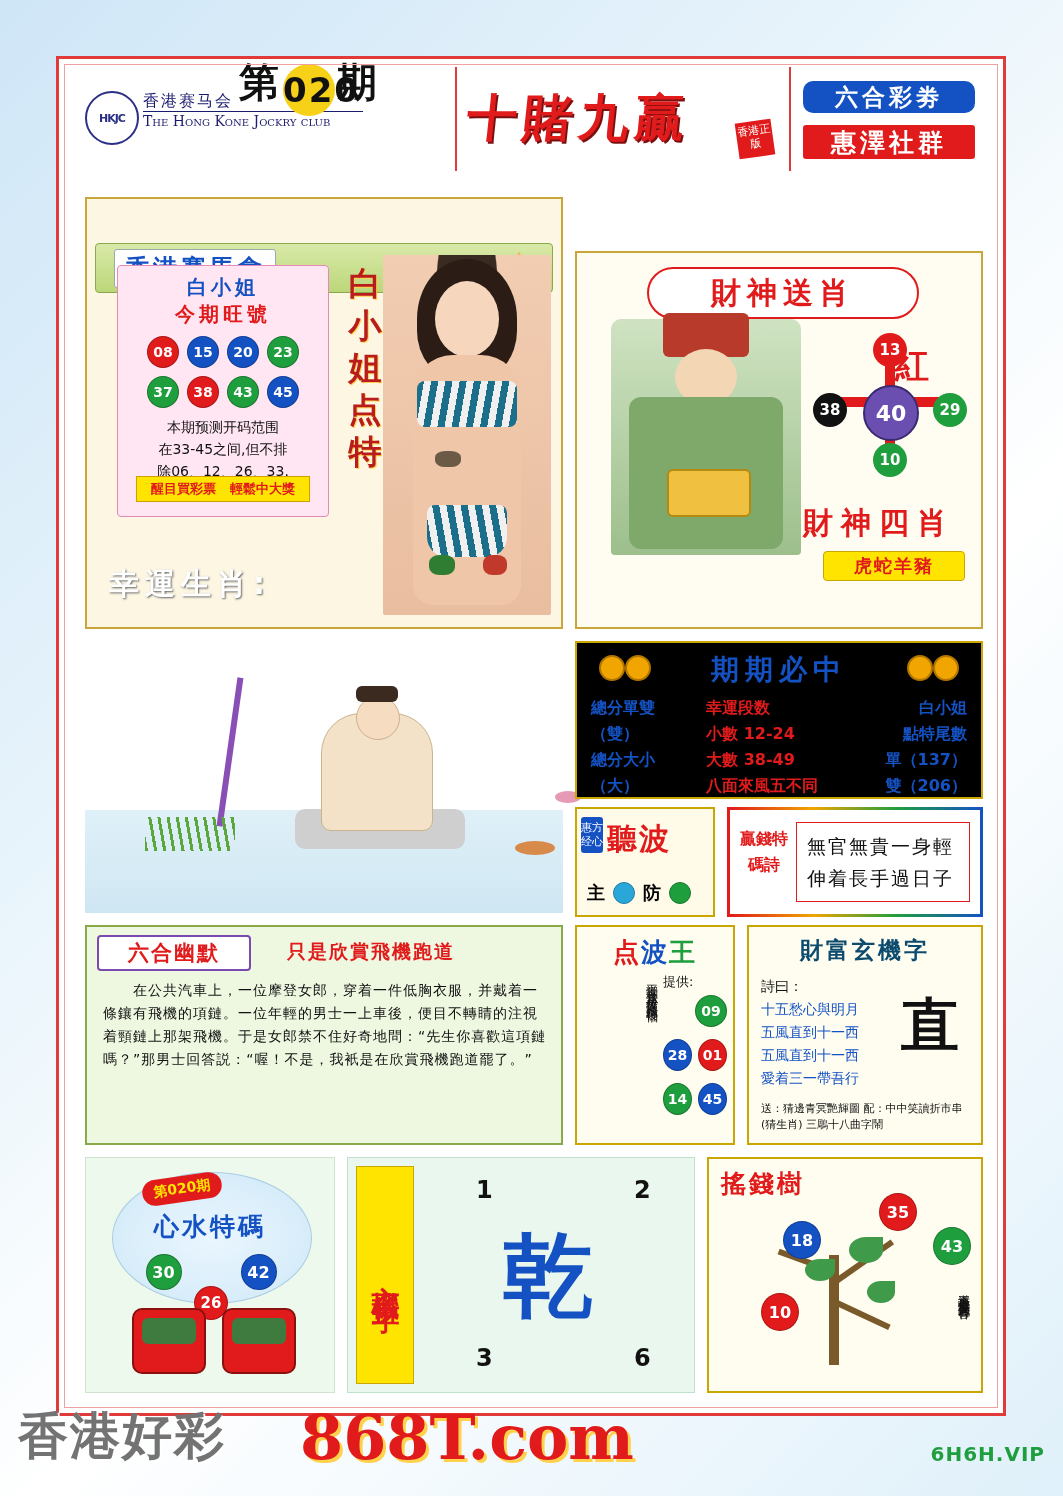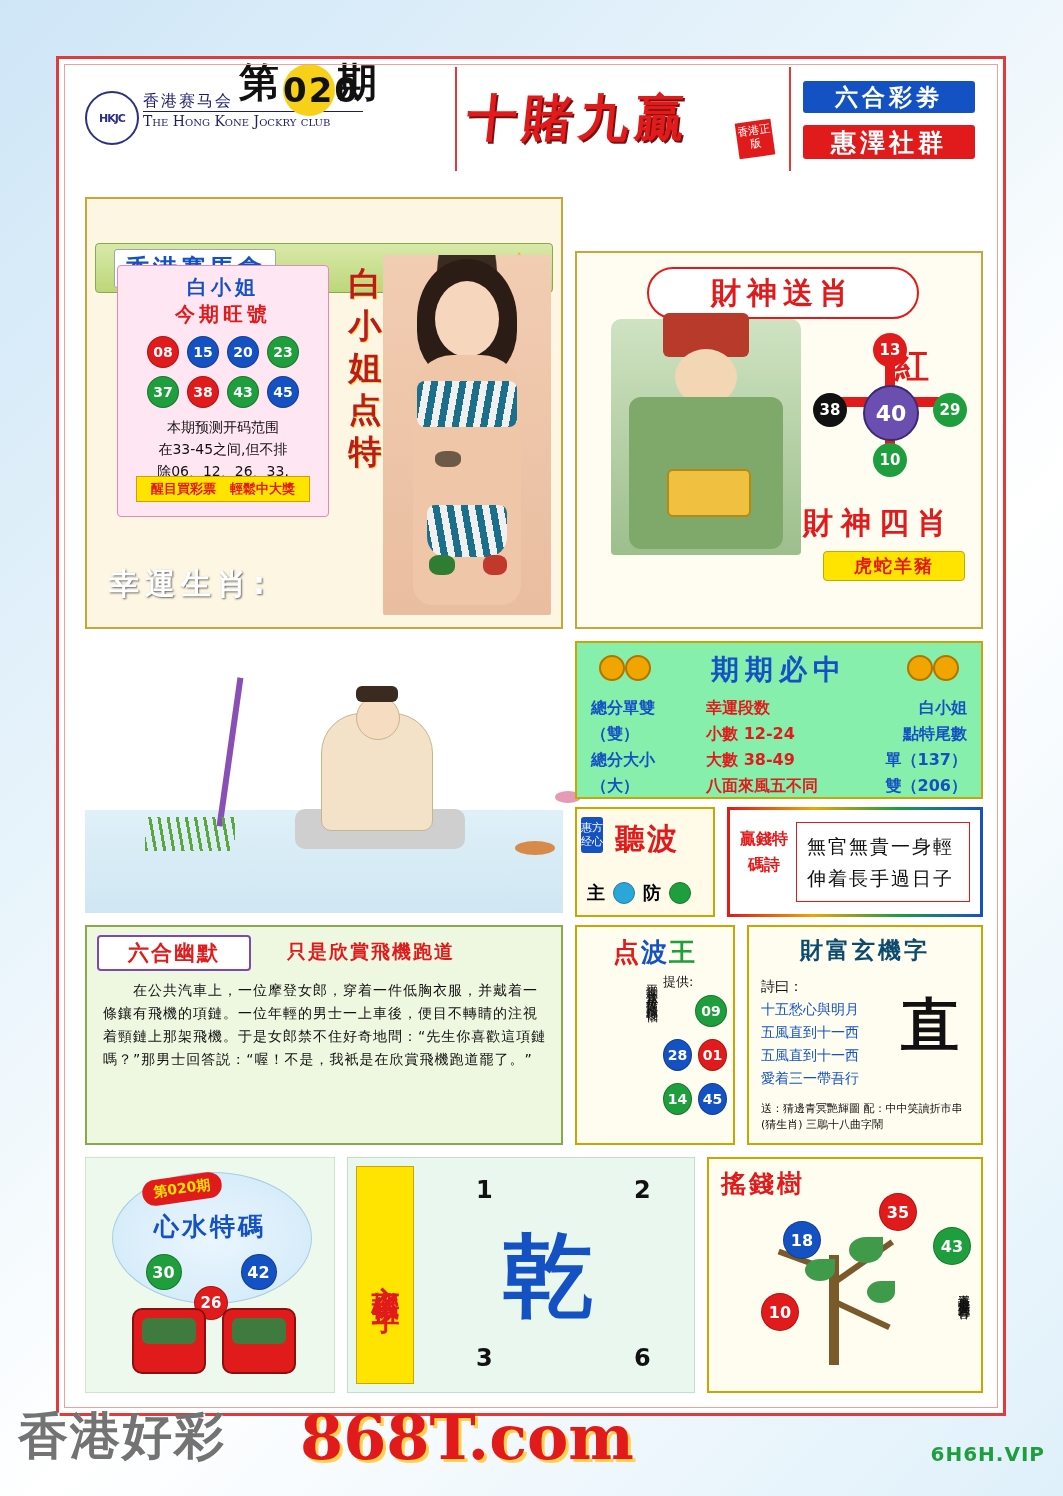--- a/index.html
+++ b/index.html
@@ -46,21 +46,21 @@
     transform:skewX(-6deg);
   }
   .stamp{
     position:absolute;left:678px;top:62px;width:36px;height:36px;background:#e11b1b;color:#fff;
     font-size:11px;line-height:13px;text-align:center;padding:3px 0 0 0;box-sizing:border-box;
     transform:rotate(-8deg);letter-spacing:0;
   }
   .tag-blue{
     position:absolute;left:744px;top:22px;width:172px;height:32px;background:#1452c4;
     color:#fff;font-size:23px;font-weight:bold;letter-spacing:4px;
-    display:flex;align-items:center;justify-content:center;border-radius:3px;
+    display:flex;align-items:center;justify-content:center;border-radius:10px;
   }
   .tag-red{
     position:absolute;left:744px;top:66px;width:172px;height:34px;background:#e11b1b;
     color:#fff;font-size:25px;font-weight:bold;letter-spacing:4px;
     display:flex;align-items:center;justify-content:center;border-radius:3px;
   }
 
   
   .panel{position:absolute;box-sizing:border-box;}
 
@@ -172,38 +172,38 @@
   .fish-man{position:absolute;left:236px;top:72px;width:110px;height:116px;background:#f3e2c8;border-radius:40px 40px 10px 10px;border:1px solid #c9b48d;}
   .fish-man .head{position:absolute;left:34px;top:-18px;width:42px;height:42px;background:#f6dcc0;border-radius:50%;border:1px solid #c9b48d;}
   .fish-man .hat{position:absolute;left:34px;top:-28px;width:42px;height:16px;background:#3a2a20;border-radius:6px;}
   .fish-rock{position:absolute;left:210px;top:168px;width:170px;height:40px;background:#cfcfcf;border-radius:10px;}
   .fish-fish{position:absolute;left:430px;top:200px;width:40px;height:14px;background:#d88a4a;border-radius:50%;}
   .fish-lotus{position:absolute;left:470px;top:150px;width:26px;height:12px;background:#e79ab5;border-radius:50%;}
   .fish-grass{position:absolute;left:60px;top:176px;width:90px;height:34px;
     background:repeating-linear-gradient(80deg,#5aa83c 0 3px,transparent 3px 9px);}
 
   
-  .p-sure{left:516px;top:582px;width:408px;height:158px;border:2px solid #c9a600;background:#86efac;}
+  .p-sure{left:516px;top:582px;width:408px;height:158px;border:2px solid #c9a600;background:#000000;}
   .sure-title{
     position:absolute;left:0;right:0;top:8px;text-align:center;font-size:28px;font-weight:bold;color:#1452c4;
     letter-spacing:6px;font-family:"DejaVu Serif","Liberation Serif",serif;
   }
   .coin{position:absolute;top:12px;width:22px;height:22px;border-radius:50%;background:#f0a500;border:2px solid #b07400;}
   .sure-rows{position:absolute;left:14px;top:52px;right:14px;font-size:16px;line-height:26px;}
   .sure-l{color:#1452c4;font-weight:bold;display:inline-block;width:110px;}
   .sure-m{color:#e11b1b;font-weight:bold;}
   .sure-r{color:#1452c4;font-weight:bold;}
 
   
   .p-wave{left:516px;top:748px;width:140px;height:110px;border:2px solid #c9a600;background:#fffbe8;}
   .wave-side{
     position:absolute;left:4px;top:8px;width:22px;background:#1452c4;color:#fff;font-size:11px;
     text-align:center;padding:4px 0;line-height:14px;border-radius:3px;
   }
-  .wave-big{position:absolute;left:30px;top:10px;font-size:30px;font-weight:bold;color:#e11b1b;letter-spacing:2px;margin-left:8px;}
+  .wave-big{position:absolute;left:30px;top:10px;font-size:30px;font-weight:bold;color:#e11b1b;letter-spacing:2px;}
   .wave-bot{position:absolute;left:10px;bottom:10px;right:10px;display:flex;align-items:center;gap:8px;font-size:18px;font-weight:bold;}
   .dot-b{width:20px;height:20px;border-radius:50%;background:#2aa7d8;border:1px solid #1d7ea6;}
   .dot-g{width:20px;height:20px;border-radius:50%;background:#1f9e3e;border:1px solid #137a2c;}
 
   .p-poem{left:668px;top:748px;width:256px;height:110px;border:3px solid;
     border-image:linear-gradient(90deg,#e11b1b,#f0a500,#1f9e3e,#1452c4) 1;background:#fff;}
   .poem-left{position:absolute;left:8px;top:16px;width:52px;font-size:16px;color:#e11b1b;font-weight:bold;line-height:26px;text-align:center;}
   .poem-box{position:absolute;left:66px;top:12px;right:10px;bottom:12px;border:1px solid #e11b1b;
     display:flex;flex-direction:column;justify-content:center;padding-left:10px;}
   .poem-box div{font-size:19px;color:#111;line-height:32px;letter-spacing:2px;}

